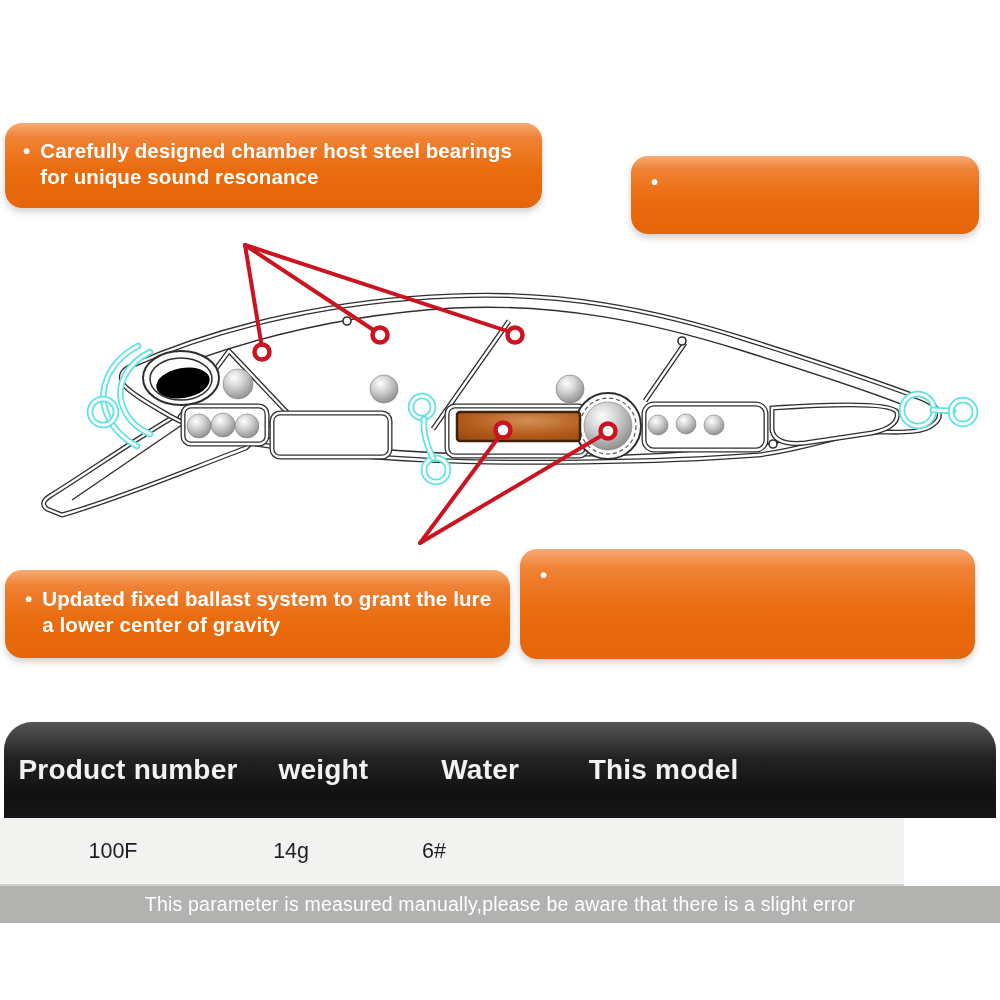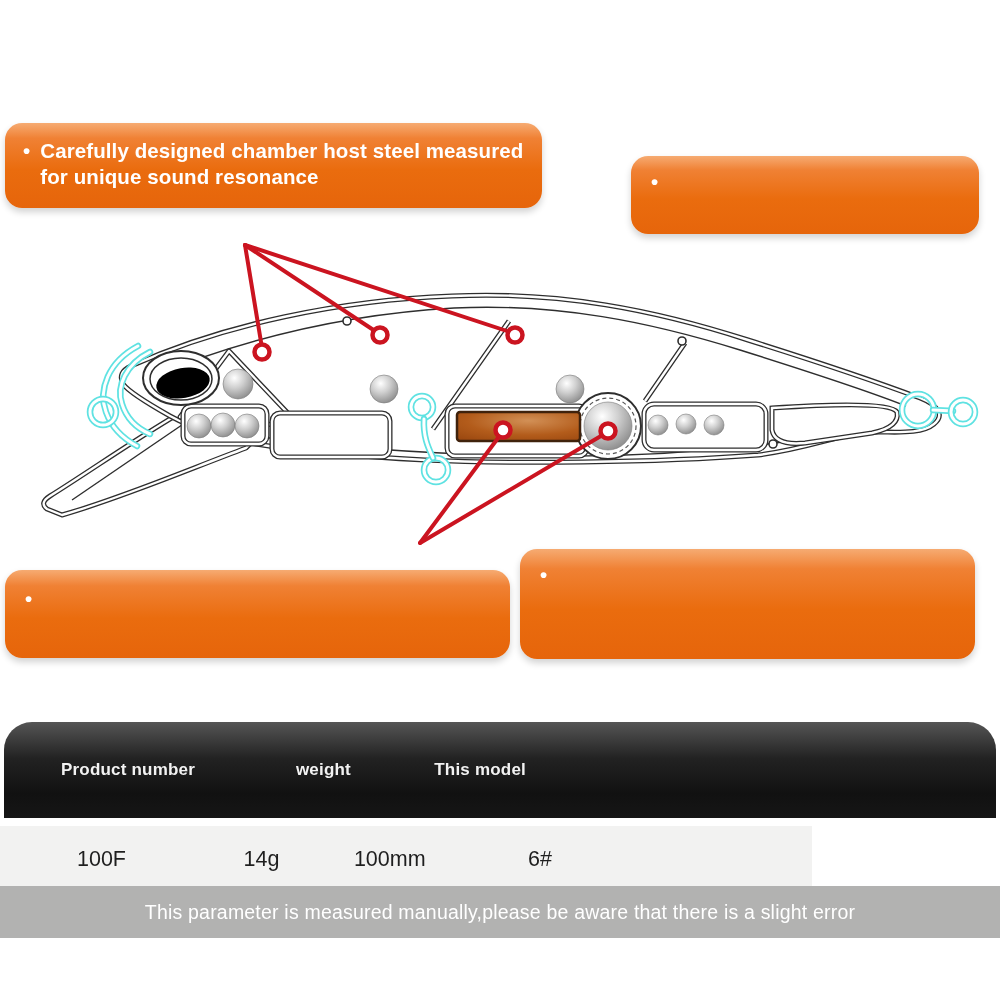--- a/index.html
+++ b/index.html
@@ -14,25 +14,25 @@
   .callout .txt{flex:1 1 auto;}
   #box-tl{left:5px;top:123px;width:537px;height:85px;padding:15px 12px 0 18px;box-sizing:border-box;}
   #box-tr{left:631px;top:156px;width:348px;height:78px;padding:13px 10px 0 20px;box-sizing:border-box;}
   #box-bl{left:5px;top:570px;width:505px;height:88px;padding:16px 10px 0 20px;box-sizing:border-box;}
   #box-br{left:520px;top:549px;width:455px;height:110px;padding:13px 8px 0 20px;box-sizing:border-box;}
   .specgrid{display:grid;grid-template-columns:25% 14.4% 17.2% 19.8% 18.6% 5%;align-items:center;}
   .specgrid > div{text-align:center;white-space:nowrap;}
   #spec-header{position:absolute;z-index:2;left:4px;top:722px;width:992px;height:96px;
                border-radius:28px 28px 0 0;
                background:linear-gradient(180deg,#555 0%,#222 38%,#111 75%,#161616 100%);
-               color:#f2f2f2;font-size:17px;font-weight:600;letter-spacing:.2px;}
-  #spec-row{position:absolute;z-index:2;left:0;top:818px;width:812px;height:66px;
+               color:#f2f2f2;font-size:28px;font-weight:600;letter-spacing:.2px;}
+  #spec-row{position:absolute;z-index:2;left:0;top:818px;width:904px;height:66px;
             background:#f2f2f1;border-bottom:2px solid #cfcfce;
-            color:#1f1f1f;font-size:21.5px;margin-top:8px;}
-  #spec-footer{position:absolute;z-index:2;left:0;top:886px;width:1000px;height:52px;
+            color:#1f1f1f;font-size:21.5px;}
+  #spec-footer{position:absolute;z-index:2;left:0;top:886px;width:1000px;height:37px;
                background:#b2b2b1;color:#fff;font-size:19.5px;
                display:flex;align-items:center;justify-content:center;letter-spacing:.2px;}
 </style>
 </head>
 <body>
 
 <div id="canvas">
 
   <svg width="1000" height="1000" viewBox="0 0 1000 1000">
     <defs>
@@ -155,40 +155,41 @@
       <circle cx="262" cy="352" r="7.5"></circle>
       <circle cx="380" cy="335" r="7.5"></circle>
       <circle cx="515" cy="335" r="7.5"></circle>
       <circle cx="503" cy="430" r="7.5"></circle>
       <circle cx="608" cy="431" r="7.5"></circle>
     </g>
   </svg>
 
   <div class="callout" id="box-tl">
     <span class="bullet">•</span>
-    <span class="txt">Carefully designed chamber host steel measured for unique sound resonance</span>
+    <span class="txt">Carefully designed chamber host steel bearings for unique sound resonance</span>
   </div>
   <div class="callout" id="box-tr">
     <span class="bullet">•</span>
   </div>
   <div class="callout" id="box-bl">
     <span class="bullet">•</span>
+    <span class="txt">Updated fixed ballast system to grant the lure a lower center of gravity</span>
   </div>
   <div class="callout" id="box-br">
     <span class="bullet">•</span>
   </div>
 
   <div class="specgrid" id="spec-header">
     <div>Product number</div>
     <div>weight</div>
+    <div>Water</div>
     <div>This model</div>
   </div>
   <div class="specgrid" id="spec-row">
     <div>100F</div>
     <div>14g</div>
-    <div>100mm</div>
     <div>6#</div>
   </div>
   <div id="spec-footer">
     <span>This parameter is measured manually,please be aware that there is a slight error</span>
   </div>
 
 </div>
 
 </body></html>

